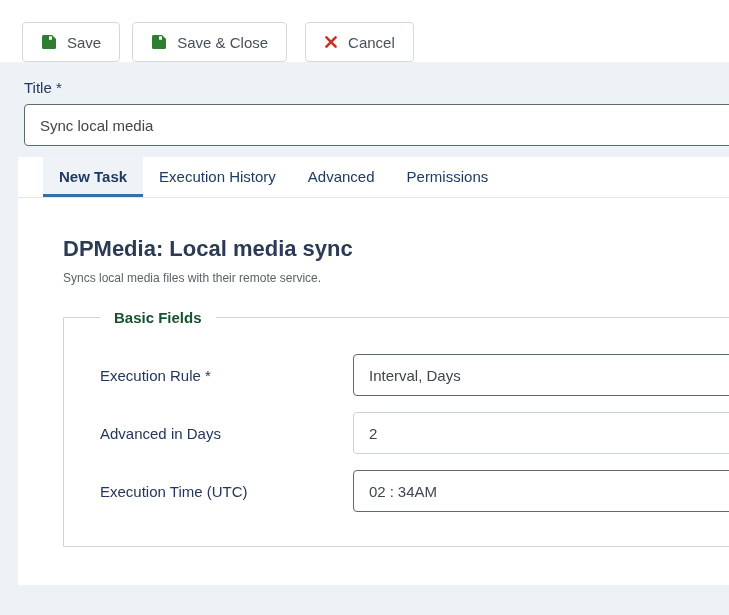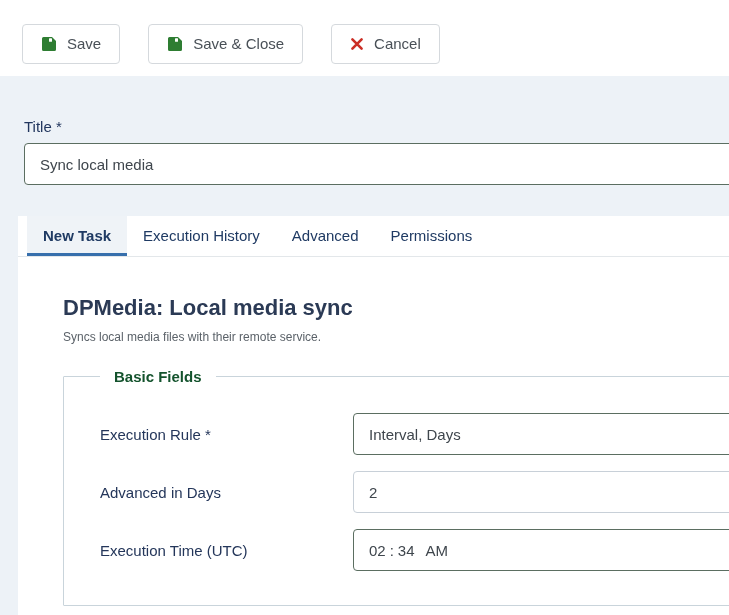--- a/index.html
+++ b/index.html
@@ -5,50 +5,50 @@
   * { box-sizing: border-box; }
   html { background: #fff; }
   body {
     width: 729px; height: 615px; margin: 0; overflow: hidden;
     font-family: "Liberation Sans", sans-serif;
     background: #edf2f7;
   }
 
   
   .toolbar {
-    background: #ffffff; height: 76px;
+    background: #ffffff; height: 62px;
     padding: 11px 0 0 22px;
-    display: flex; align-items: center; gap: 28px;
+    display: flex; align-items: flex-end; gap: 12px;
   }
   .btn {
     display: inline-flex; align-items: center; gap: 10px;
     height: 40px; padding: 0 18px;
     background: #ffffff; border: 1px solid #d5d9dd; border-radius: 4px;
     font-size: 15px; color: #495057; cursor: pointer;
     font-family: "Liberation Sans", sans-serif;
   }
-  .btn-cancel { }
+  .btn-cancel { margin-left: 6px; }
   .btn svg { display: block; }
 
   
-  .title-section { padding: 42px 0 0 24px; height: 140px; }
+  .title-section { padding: 17px 0 0 24px; height: 95px; }
   .field-label-top {
     display: block; font-size: 15px; color: #22365e; margin-bottom: 8px;
   }
   .title-input {
     width: calc(100% + 40px); height: 42px;
     border: 1px solid #5b6e61; border-radius: 4px;
     padding: 0 15px; font-size: 15px; color: #3f464d;
     background: #fff; font-family: "Liberation Sans", sans-serif;
   }
 
   
   .card { margin-left: 18px; background: #ffffff; height: 428px; }
   .tabs {
-    display: flex; padding-left: 9px; height: 41px;
+    display: flex; padding-left: 25px; height: 41px;
     border-bottom: 1px solid #e3e7ea;
   }
   .tab {
     line-height: 40px; padding: 0 16px; font-size: 15px;
     color: #1f3a63; cursor: pointer; white-space: nowrap;
   }
   .tab.active {
     background: #eff3f7; font-weight: bold;
     box-shadow: inset 0 -3px 0 #376fac;
   }
@@ -75,21 +75,21 @@
     padding: 0 15px; font-size: 15px; color: #3f464d;
     background: #fff; display: flex; align-items: center;
     font-family: "Liberation Sans", sans-serif;
   }
   .control.dark  { border: 1px solid #5b6e61; }
   .control.light { border: 1px solid #c8d0d8; }
   input.control { display: block; width: 100%; }
   .select-control { cursor: pointer; }
   .time-control { cursor: text; }
   .time-colon { margin: 0 4px; }
-  .time-meridiem { margin-left: 11px; }
+  .time-meridiem { }
 </style>
 </head>
 <body>
 
 <div class="toolbar">
   <button class="btn">
     <span>
       <svg width="16" height="16" viewBox="0 0 16 16">
         <path d="M2.5 1 H11 L15 5 V13.5 A1.5 1.5 0 0 1 13.5 15 H2.5 A1.5 1.5 0 0 1 1 13.5 V2.5 A1.5 1.5 0 0 1 2.5 1 Z" fill="#2e7d32"></path>
         <rect x="8" y="2.2" width="3" height="3.6" rx="0.5" fill="#ffffff"></rect>

